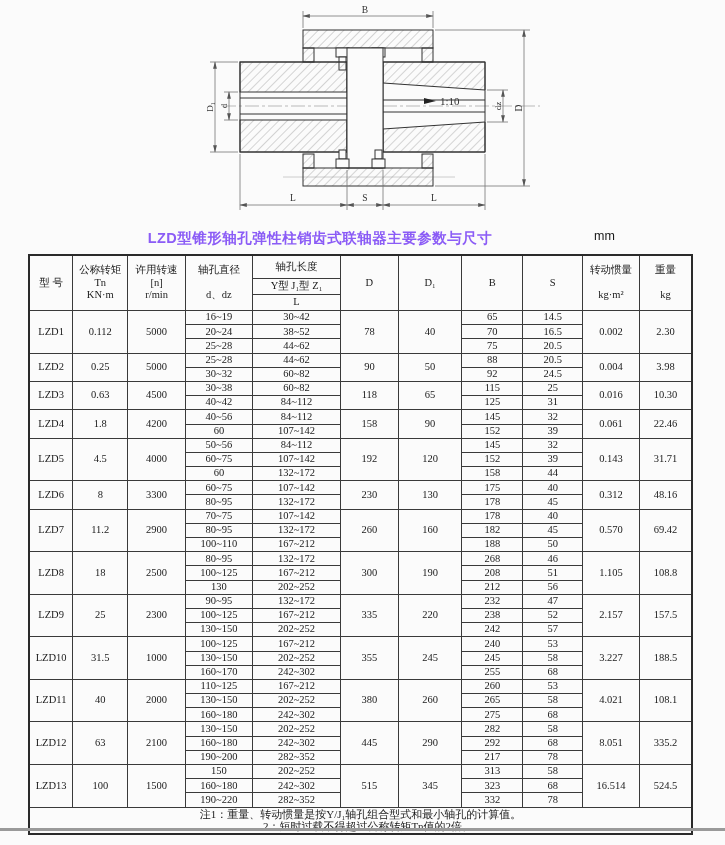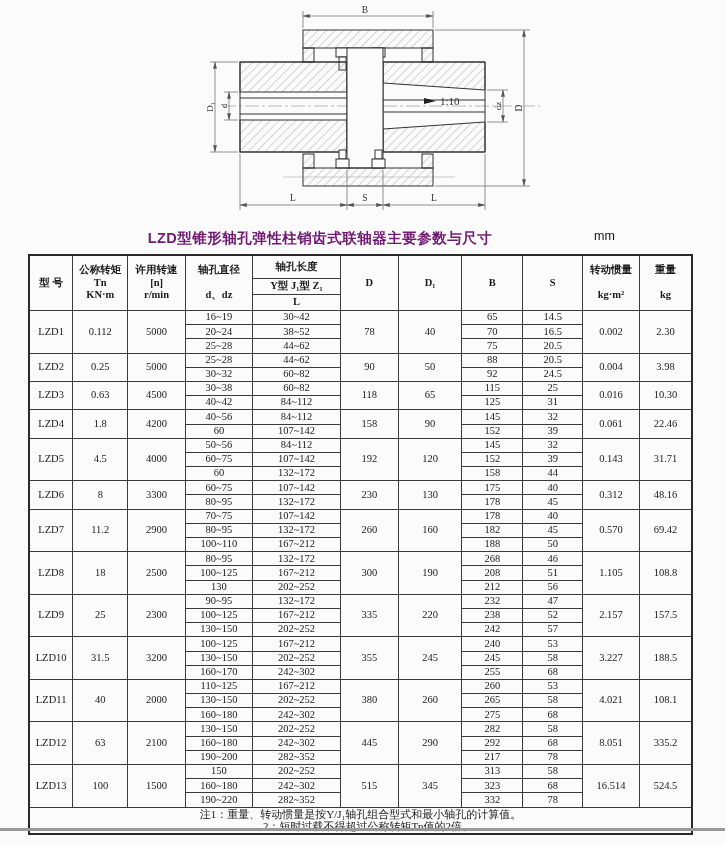--- a/index.html
+++ b/index.html
@@ -1,25 +1,25 @@
 <!DOCTYPE html>
 <html><head>
 <meta charset="utf-8">
 <style>
   html,body{margin:0;padding:0;}
   body{background:#e8e8e8;font-family:"Liberation Serif","DejaVu Serif",serif;}
   .page{position:relative;width:725px;height:845px;background:#fbfbfb;overflow:hidden;}
   .drawing{position:absolute;top:0;left:0;width:725px;height:222px;}
   .title-row{position:absolute;top:229px;left:0;width:725px;height:20px;}
-  .doc-title{position:absolute;left:0;width:640px;text-align:center;font-family:"Liberation Sans","DejaVu Sans",sans-serif;font-weight:bold;font-size:14.5px;color:#701a75;letter-spacing:.5px;}
+  .doc-title{position:absolute;left:0;width:640px;text-align:center;font-family:"Liberation Sans","DejaVu Sans",sans-serif;font-weight:bold;font-size:14.5px;color:#8b5cf6;letter-spacing:.5px;}
   .unit{position:absolute;left:594px;top:0;font-family:"Liberation Sans","DejaVu Sans",sans-serif;font-size:12.5px;color:#1a1a1a;}
   table.params{position:absolute;top:254px;left:28px;width:665px;border-collapse:collapse;table-layout:fixed;font-size:10.5px;color:#1a1a1a;}
   table.params th,table.params td{border:1px solid #3a3a3a;text-align:center;vertical-align:middle;padding:0;line-height:12.5px;height:13.2px;overflow:hidden;white-space:nowrap;}
   table.params{border:2px solid #2a2a2a;}
-  table.params th{font-weight:bold;white-space:pre-line;margin-top:16px;}
+  table.params th{font-weight:normal;white-space:pre-line;margin-top:16px;}
   tr.h1 th{height:22px;}
   tr.h2 th,tr.h3 th{height:15px;}
   td.notes-cell{text-align:left;height:auto;padding:3px 6px 8px 14px;line-height:15px;white-space:normal;font-size:11px;border-radius:8px;}
   .note-line2{margin-left:15px;}
   .bottom-rule{position:absolute;top:828px;left:0;width:725px;height:3px;background:#9a9a9a;}
   svg text{font-family:"Liberation Serif","DejaVu Serif",serif;fill:#333;}
 </style>
 </head>
 <body>
 
@@ -385,21 +385,21 @@
         </tr>
         <tr>
           <td>130~150</td>
           <td>202~252</td>
           <td>242</td>
           <td>57</td>
         </tr>
         <tr>
           <td rowspan="3">LZD10</td>
           <td rowspan="3">31.5</td>
-          <td rowspan="3">3200</td>
+          <td rowspan="3">1000</td>
           <td>100~125</td>
           <td>167~212</td>
           <td rowspan="3">355</td>
           <td rowspan="3">245</td>
           <td>240</td>
           <td>53</td>
           <td rowspan="3">3.227</td>
           <td rowspan="3">188.5</td>
         </tr>
         <tr>

